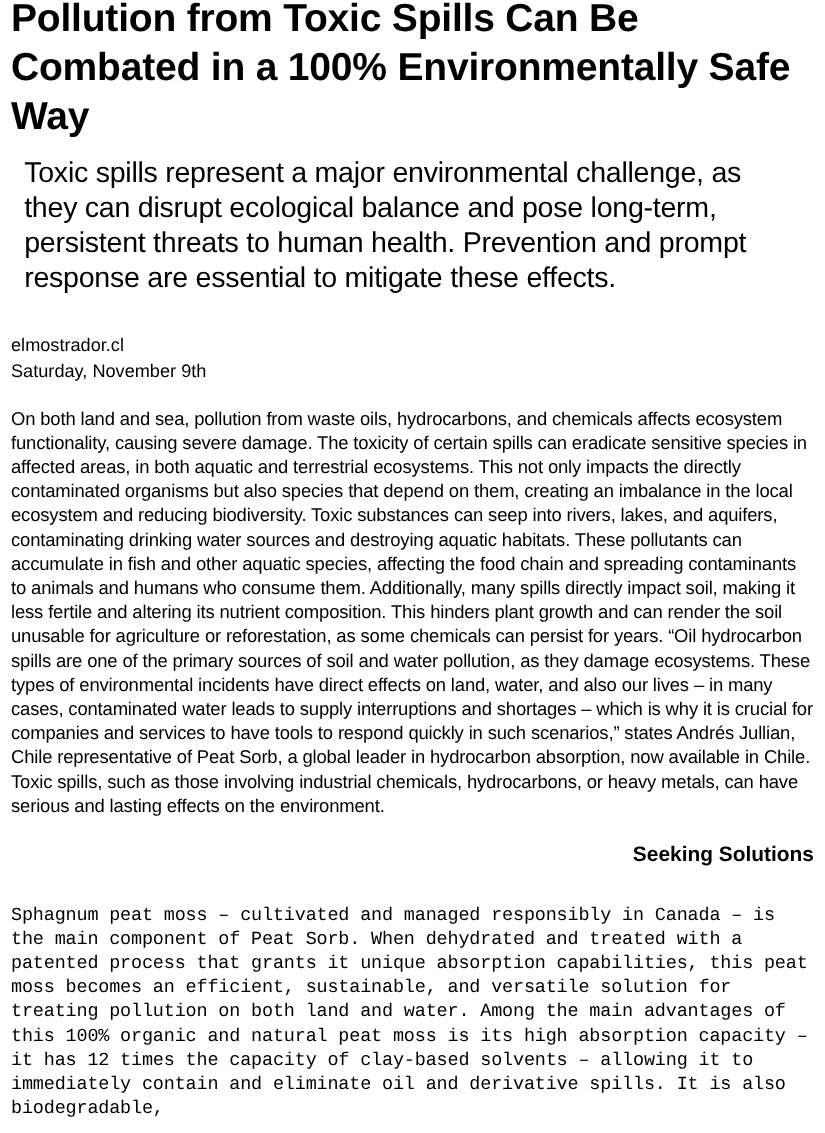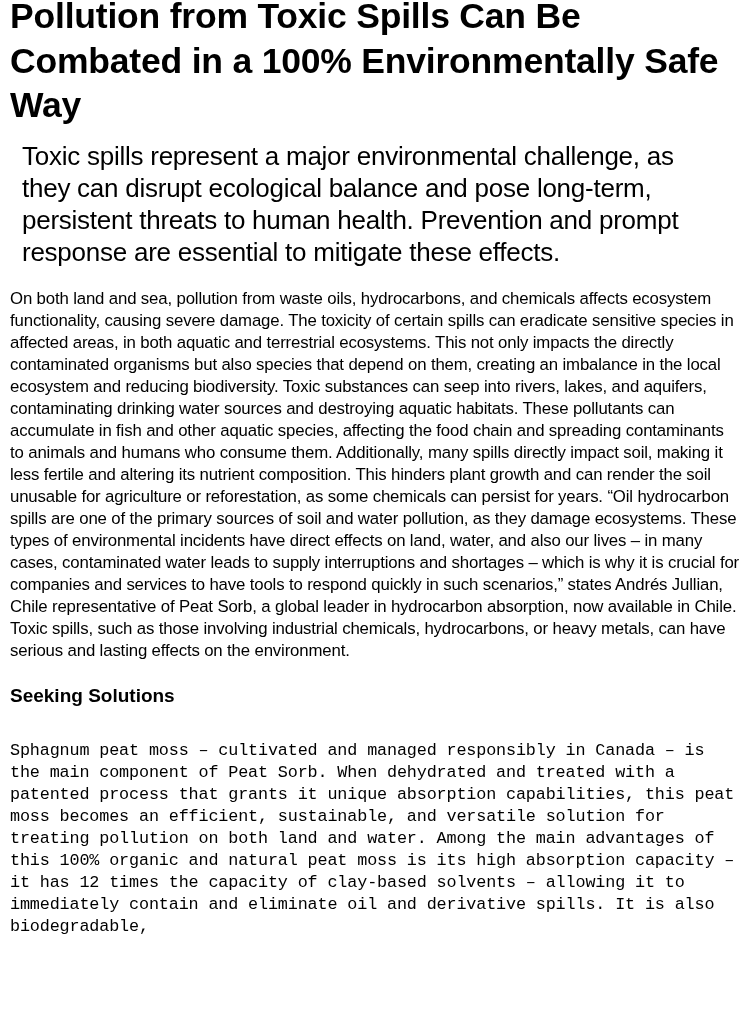--- a/index.html
+++ b/index.html
@@ -16,26 +16,30 @@
     .subtitle {
       font-size: 26px; line-height: 32px; margin: 12px; font-weight: normal;
       letter-spacing: -0.25px;
     }
     .meta { margin-top: 34px; font-size: 16.5px; line-height: 24px; }
     .body-p {
       font-size: 16.8px; line-height: 22px; margin: 20px 0 0 0;
       letter-spacing: -0.15px;
     }
     .section-heading {
-      font-size: 19px; font-weight: bold; line-height: 24px; margin: 22px 0 0 0;
+      font-size: 19px; font-weight: bold; line-height: 24px; margin: 22px 0 0 0; text-align: right;
     }
     .body-p2 { margin-top: 32px; font-family: Liberation Mono, monospace; }
   </style>
 </head>
 <body>
 
 <div class="page">
   <h1 class="title">Pollution from Toxic Spills Can Be Combated in a 100% Environmentally Safe Way</h1>
   <h2 class="subtitle">Toxic spills represent a major environmental challenge, as they can disrupt ecological balance and pose long-term, persistent threats to human health. Prevention and prompt response are essential to mitigate these effects.</h2>
+  <div class="meta">
+    <div>elmostrador.cl</div>
+    <div>Saturday, November 9th</div>
+  </div>
   <p class="body-p">On both land and sea, pollution from waste oils, hydrocarbons, and chemicals affects ecosystem functionality, causing severe damage. The toxicity of certain spills can eradicate sensitive species in affected areas, in both aquatic and terrestrial ecosystems. This not only impacts the directly contaminated organisms but also species that depend on them, creating an imbalance in the local ecosystem and reducing biodiversity. Toxic substances can seep into rivers, lakes, and aquifers, contaminating drinking water sources and destroying aquatic habitats. These pollutants can accumulate in fish and other aquatic species, affecting the food chain and spreading contaminants to animals and humans who consume them. Additionally, many spills directly impact soil, making it less fertile and altering its nutrient composition. This hinders plant growth and can render the soil unusable for agriculture or reforestation, as some chemicals can persist for years. “Oil hydrocarbon spills are one of the primary sources of soil and water pollution, as they damage ecosystems. These types of environmental incidents have direct effects on land, water, and also our lives – in many cases, contaminated water leads to supply interruptions and shortages – which is why it is crucial for companies and services to have tools to respond quickly in such scenarios,” states Andrés Jullian, Chile representative of Peat Sorb, a global leader in hydrocarbon absorption, now available in Chile. Toxic spills, such as those involving industrial chemicals, hydrocarbons, or heavy metals, can have serious and lasting effects on the environment.</p>
   <h3 class="section-heading">Seeking Solutions</h3>
   <p class="body-p body-p2">Sphagnum peat moss – cultivated and managed responsibly in Canada – is the main component of Peat Sorb. When dehydrated and treated with a patented process that grants it unique absorption capabilities, this peat moss becomes an efficient, sustainable, and versatile solution for treating pollution on both land and water. Among the main advantages of this 100% organic and natural peat moss is its high absorption capacity – it has 12 times the capacity of clay-based solvents – allowing it to immediately contain and eliminate oil and derivative spills. It is also biodegradable,</p>
 </div>
 
 </body></html>

